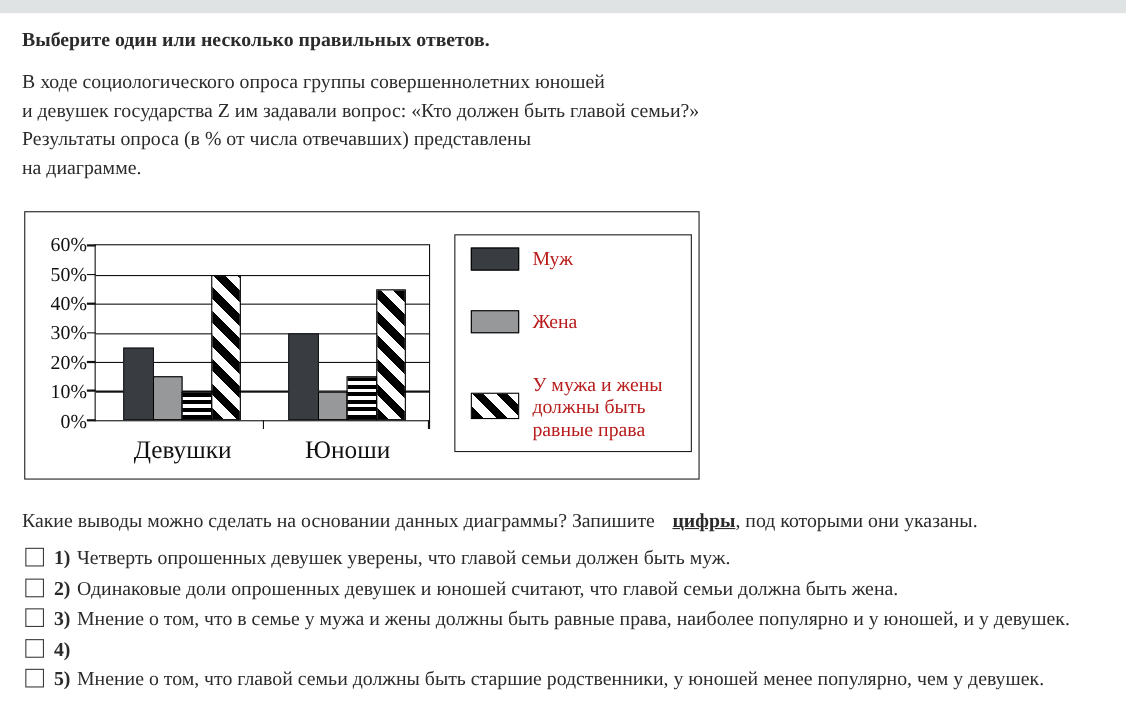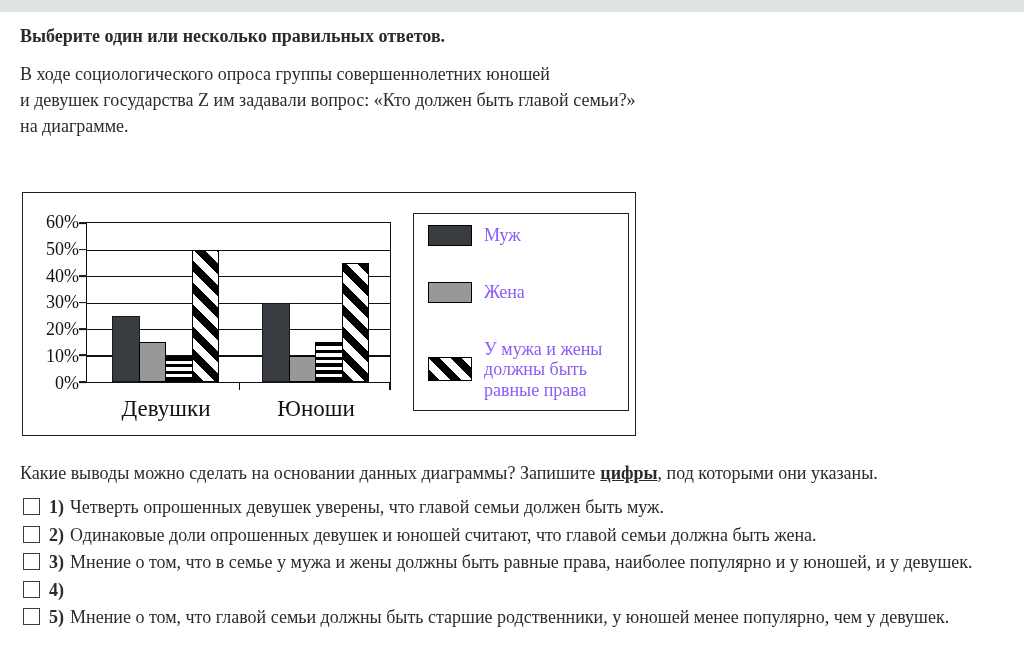--- a/index.html
+++ b/index.html
@@ -32,41 +32,42 @@
   .hstripes { background:repeating-linear-gradient(to bottom,#000 0 3.5px,#fff 3.5px 6.8px); }
   .dstripes { background:repeating-linear-gradient(45deg,#000 0 7.5px,#fff 7.5px 15.5px); }
   .cat-label { position:absolute; top:203px; transform:translateX(-50%); font-size:23px; color:#111; }
   .legend { position:absolute; left:390px; top:20px; width:216px; height:198px;
             border:1.6px solid #1f1f1f; background:#fff;
             display:flex; flex-direction:column; justify-content:space-between;
             padding:11px 8px 10px 14px; }
   .legend-row { display:flex; align-items:center; gap:12px; }
   .swatch { flex:0 0 44px; height:21px; border:1.1px solid #000; }
   .swatch.tall { height:24px; }
-  .legend-label { font-size:18px; line-height:20.5px; color:#8b5cf6; }
+  .legend-label { font-size:18px; line-height:20.5px; color:#b91c1c; }
   
   .question { position:absolute; left:20px; top:463px; font-size:18px; }
-  .question .kw { font-weight:bold; text-decoration:underline; margin-left:5px; }
+  .question .kw { font-weight:bold; text-decoration:underline; margin-left:16px; }
   .options { position:absolute; left:23px; top:498px; width:990px; }
   .option-row { display:flex; align-items:flex-start; margin-bottom:8.5px; font-size:18px; line-height:19px; }
   .checkbox { flex:0 0 17px; width:17px; height:17px; border:1.6px solid #3c3c3c;
               background:#fff; margin-right:9px; margin-top:0px; cursor:pointer; }
   .opt-num { font-weight:bold; margin-right:6px; white-space:nowrap; }
 </style>
 </head>
 <body>
 
 <div class="page">
   <div class="topbar"></div>
 
   <div class="instruction">Выберите один или несколько правильных ответов.</div>
 
   <div class="intro">
     <div>В ходе социологического опроса группы совершеннолетних юношей</div>
     <div>и девушек государства Z им задавали вопрос: «Кто должен быть главой семьи?»</div>
+    <div>Результаты опроса (в % от числа отвечавших) представлены</div>
     <div>на диаграмме.</div>
   </div>
 
   <div class="figure">
 
     <div class="ylabel" style="top:19px">60%</div>
     <div class="ylabel" style="top:46px">50%</div>
     <div class="ylabel" style="top:73px">40%</div>
     <div class="ylabel" style="top:99px">30%</div>
     <div class="ylabel" style="top:126px">20%</div>

